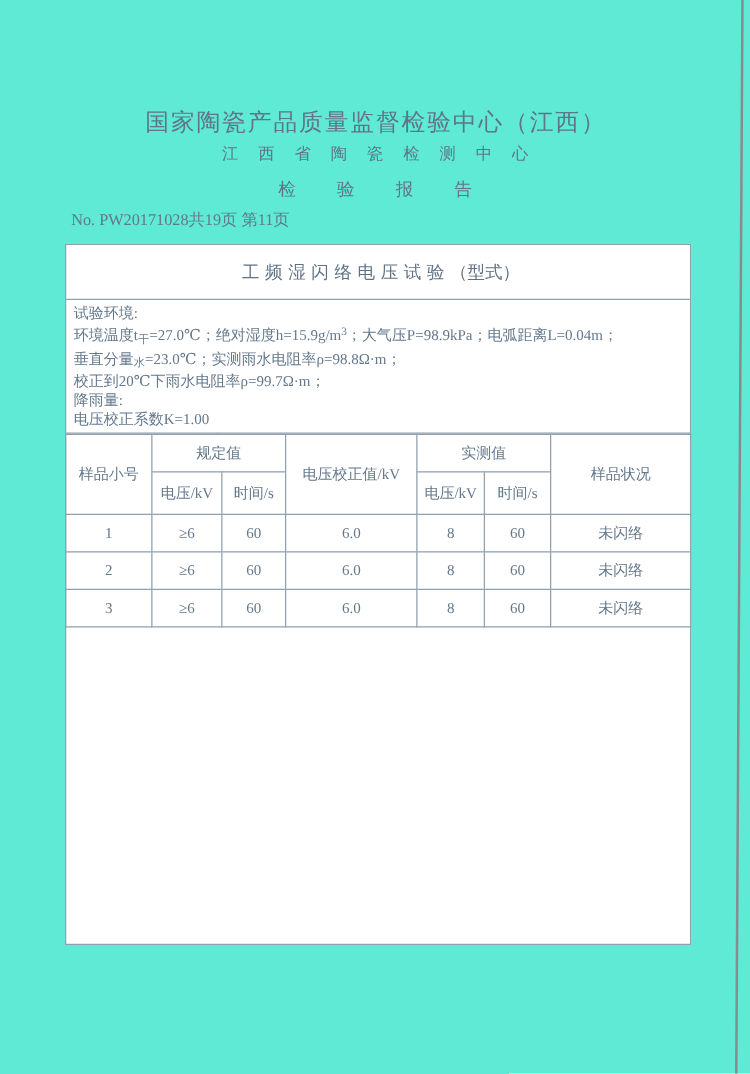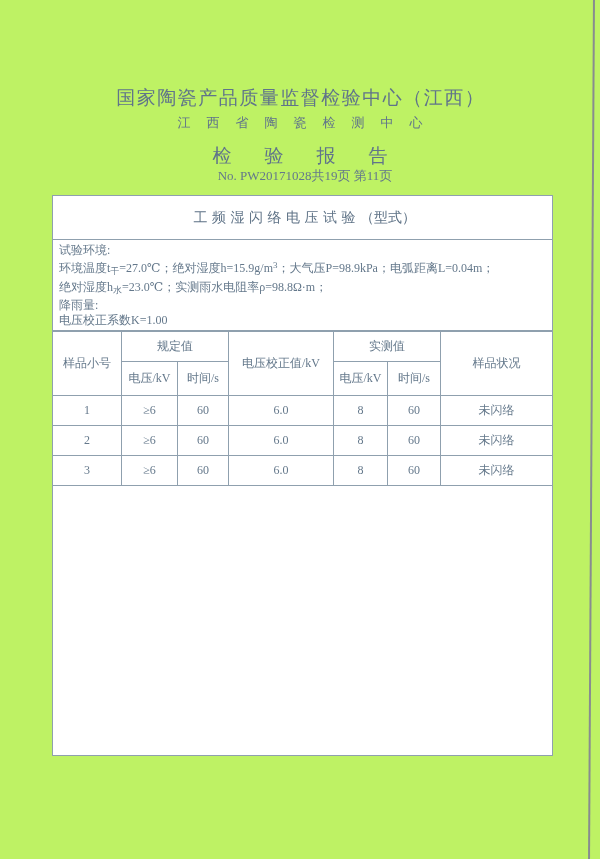--- a/index.html
+++ b/index.html
@@ -5,21 +5,21 @@
   * { margin: 0; padding: 0; box-sizing: border-box; }
   html, body { background: #ffffff; }
   body {
     font-family: "Liberation Serif", "DejaVu Serif", serif;
     color: #64788b;
   }
   .sheet {
     position: relative;
     width: 600px;
     height: 859px;
-    background: #bef264;
+    background: #5eead4;
     overflow: hidden;
   }
   
   .scan-line {
     position: absolute;
     left: 593px;
     top: -4px;
     width: 2px;
     height: 870px;
     background: #888c90;
@@ -43,31 +43,31 @@
     font-size: 13px;
     letter-spacing: 16px;
     text-indent: 16px;
     color: #60748a;
     white-space: nowrap;
   }
   .h-line3 {
     position: absolute;
     top: 143px; left: 0; width: 600px;
     text-align: center;
-    font-size: 19px;
+    font-size: 14px;
     letter-spacing: 33px;
     text-indent: 33px;
     color: #60748a;
     white-space: nowrap;
   }
   .no-row {
     position: absolute;
     top: 167px; left: 52px; width: 501px;
     display: flex;
-    justify-content: center;
+    justify-content: flex-start;
     align-items: baseline;
     font-size: 13px;
     color: #64788b;
   }
   .no-row .left { margin-left: 5px; }
   .box {
     position: absolute;
     left: 52px; top: 195px;
     width: 501px; height: 561px;
     border: 1px solid #8fa0ae;
@@ -140,21 +140,22 @@
   <div class="box">
 
     <div class="t-title">
       <span class="spaced">工频湿闪络电压试验</span>
         <span>（型式）</span>
     </div>
 
     <div class="env">
       <div>试验环境:</div>
       <div><span>环境温度t</span><sub>干</sub><span>=27.0℃；绝对湿度h=15.9g/m</span><sup>3</sup><span>；大气压P=98.9kPa；电弧距离L=0.04m；</span></div>
-      <div><span>绝对湿度h</span><sub>水</sub><span>=23.0℃；实测雨水电阻率ρ=98.8Ω·m；</span></div>
+      <div><span>垂直分量</span><sub>水</sub><span>=23.0℃；实测雨水电阻率ρ=98.8Ω·m；</span></div>
+      <div>校正到20℃下雨水电阻率ρ=99.7Ω·m；</div>
       <div>降雨量:</div>
       <div>电压校正系数K=1.00</div>
     </div>
 
     <table class="data">
       <colgroup>
         <col style="width:69px">
           <col style="width:56px">
           <col style="width:51px">
           <col style="width:105px">

